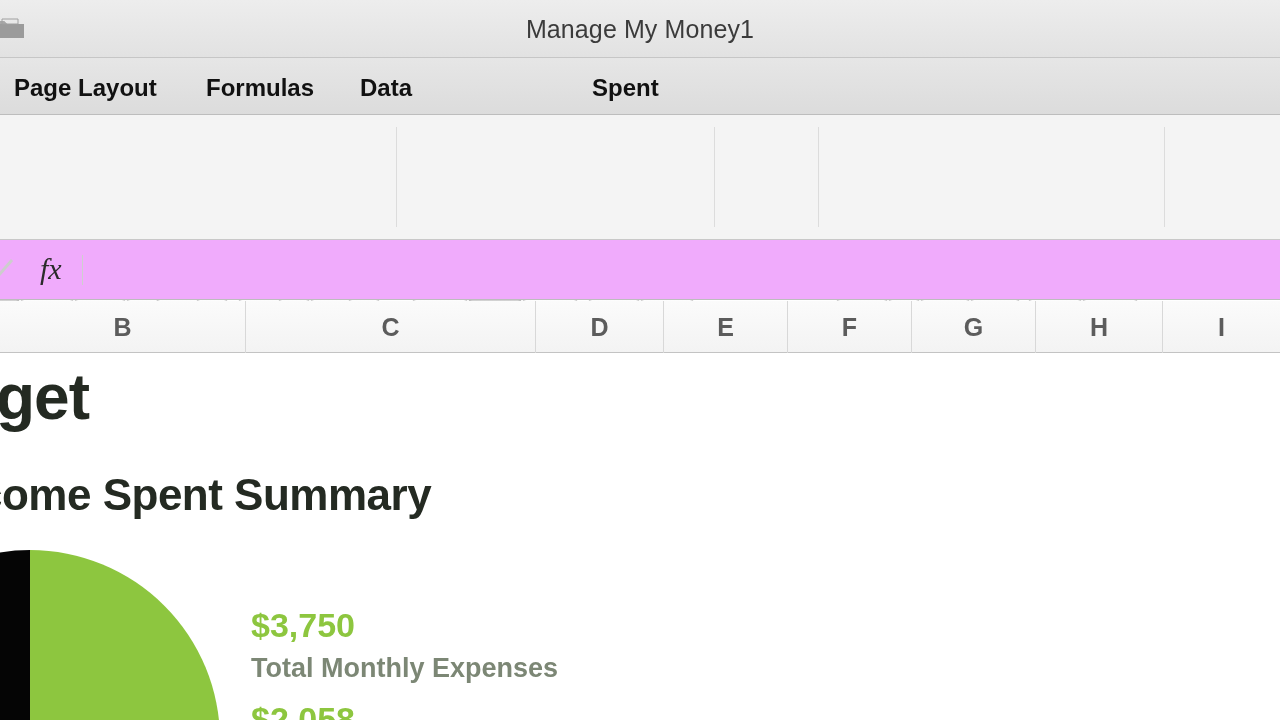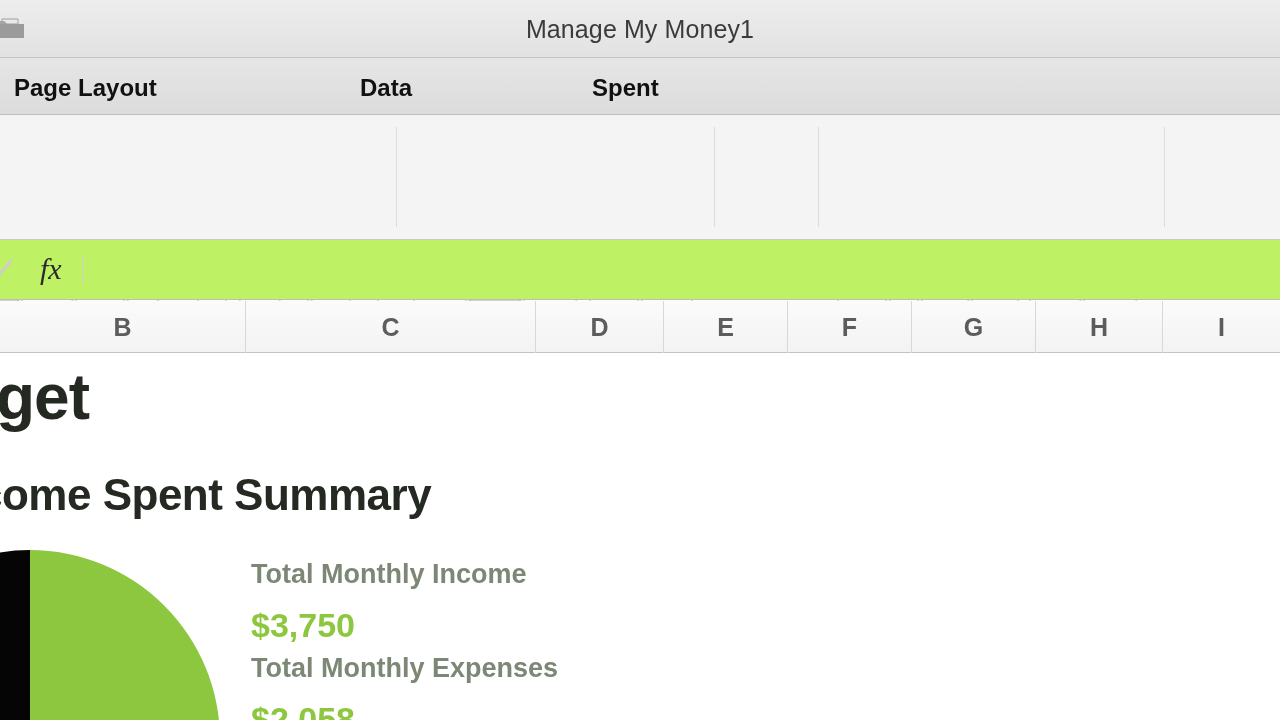--- a/index.html
+++ b/index.html
@@ -94,21 +94,21 @@
     border-bottom:10px solid #2f7fd0;
   }
   .tri-blue-down{
     width:0;height:0;border-left:9px solid transparent;border-right:9px solid transparent;
     border-top:10px solid #2f7fd0;
   }
 
   
   .formulabar{
     position:absolute; left:0; top:240px; width:1280px; height:60px;
-    background:#bef264; border-bottom:1px solid #bdbdbd;
+    background:#f0abfc; border-bottom:1px solid #bdbdbd;
   }
   .fb-check{
     position:absolute; left:-12px; top:16px; width:26px; height:26px;
   }
   .fx{
     position:absolute; left:40px; top:12px;
     font-family:"Liberation Serif", serif; font-style:italic;
     font-size:30px; color:#2b2b2b;
   }
   .fb-div{
@@ -174,20 +174,21 @@
   <svg class="doc-icon" viewBox="0 0 30 22">
     <path d="M-4 3 h14 l3 3 h17 v14 h-34 z" fill="#9b9b9b"></path>
     <path d="M-4 3 h14 l3 3 h-17 z" fill="#a8a8a8"></path>
     <path d="M8 1 h16 v5 h-16 z" fill="none" stroke="#a0a0a0" stroke-width="1"></path>
   </svg>
   <div class="titlebar-title">Manage My Money1</div>
 </div>
 
 <div class="tabbar">
   <div class="tab" style="left:14px;">Page Layout</div>
+  <div class="tab" style="left:206px;">Formulas</div>
   <div class="tab" style="left:360px;">Data</div>
   <div class="tab" style="left:592px;">Spent</div>
 </div>
 
 <div class="ribbon">
 
   <div class="combo" style="left:-46px; top:126px; width:208px; height:46px;">
     <span class="txt">al (Body)</span>
     <span class="divider" style="left:163px;"></span>
     <span class="arrow" style="left:178px;"></span>
@@ -448,17 +449,16 @@
 <div class="sheet">
 
   <div class="cell title-budget">get</div>
   <div class="cell subtitle-summary">come Spent Summary</div>
 
   <div class="pie">
     <div class="slice-left"></div>
     <div class="slice-right" style="background:#8DC63F;"></div>
   </div>
 
-  <div class="cell sum-label" style="top:205px; color:#7C8775;">Total Monthly Income</div>
   <div class="cell sum-value" style="top:252px; color:#8DC63F;">$3,750</div>
   <div class="cell sum-label" style="top:299px; color:#7C8775;">Total Monthly Expenses</div>
   <div class="cell sum-value" style="top:346px; color:#8DC63F;">$2,058</div>
 </div>
 
 </body></html>

